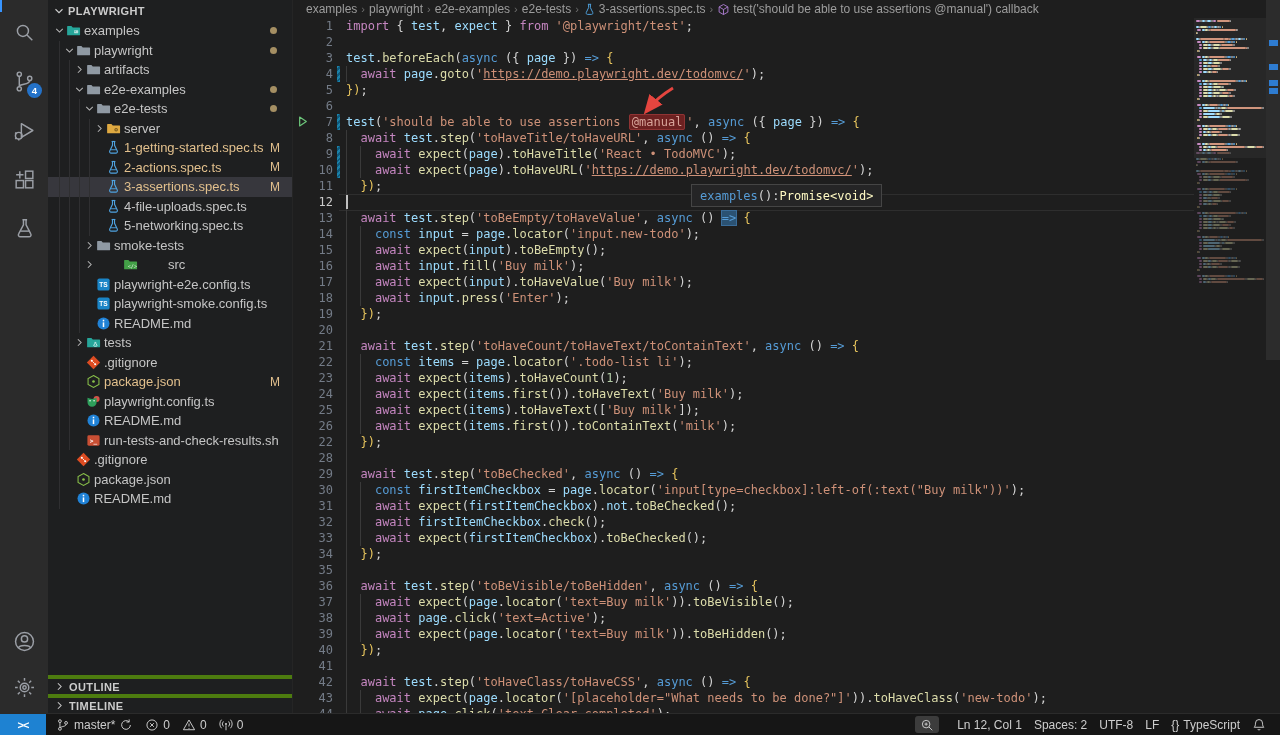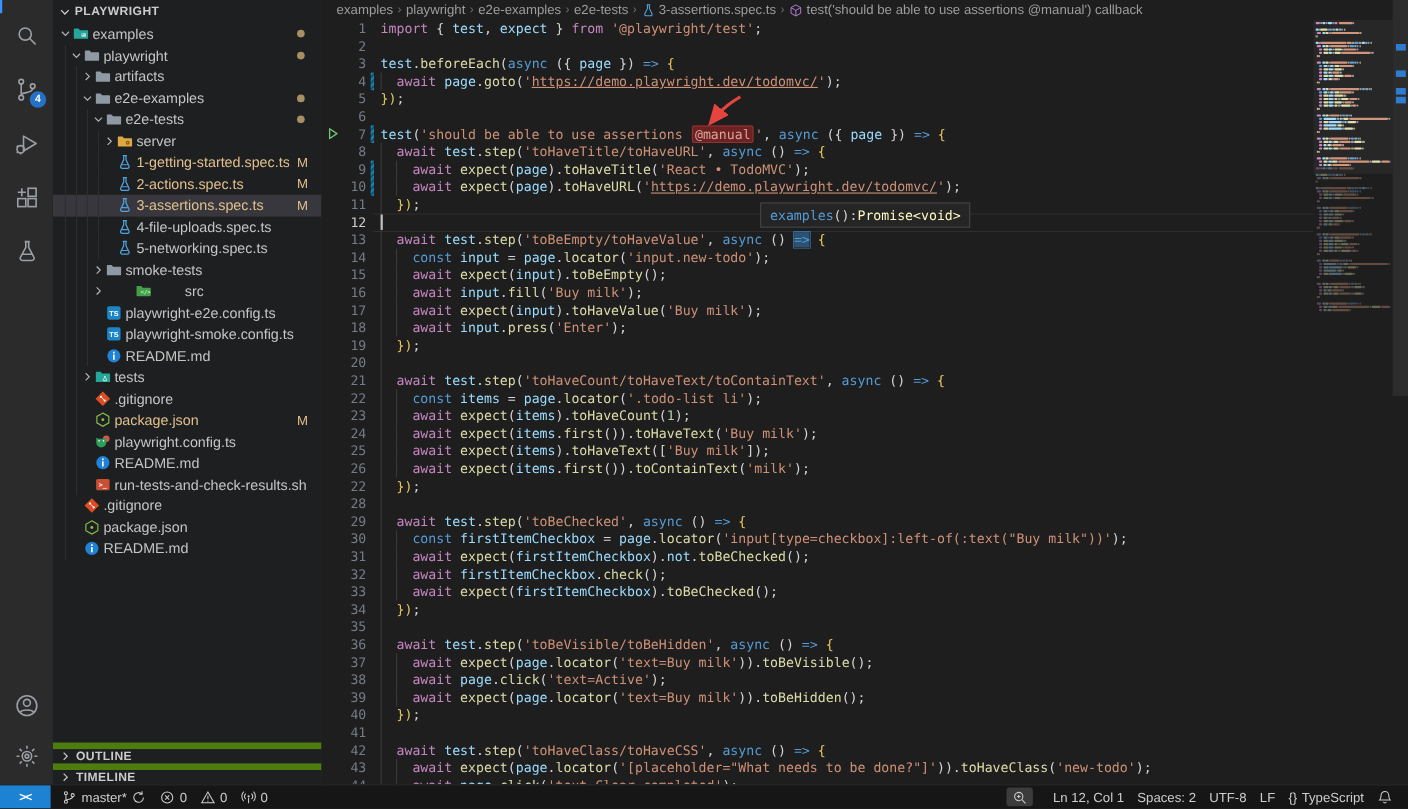--- a/index.html
+++ b/index.html
@@ -34,21 +34,21 @@
   .tw-box svg { width:13px; height:13px; }
   .ticon { width:18px; height:16px; flex:none; display:flex; align-items:center; }
   .ticon svg { width:15px; height:15px; }
   .tlabel { white-space:nowrap; overflow:hidden; }
   .tlabel.mod { color:#E2C08D; }
   .tlabel.dim { color:#7e7e7e; }
   .tbadge { position:absolute; right:12px; color:#E2C08D; font-size:12px; }
   .tdot { position:absolute; right:15px; width:7px; height:7px; border-radius:50%; background:#a58f63; }
   .tguide { position:absolute; top:0; bottom:0; width:1px; background:#2f2f31; }
   .sb-sections { flex:none; }
-  .sb-section { height:19px; border-top:6px solid #4d7c0f; display:flex; align-items:center;
+  .sb-section { height:19px; border-top:4px solid #4d7c0f; display:flex; align-items:center;
                 padding-left:5px; gap:3px; color:#cccccc; font-size:11px; font-weight:bold;
                 letter-spacing:.4px; cursor:pointer; }
   .sb-section svg { width:13px; height:13px; }
 
   
   .editor { flex:1; position:relative; background:#1e1e1e; overflow:hidden; }
   .breadcrumbs { height:18px; display:flex; align-items:center; padding-left:13px;
                  font-size:12px; color:#9d9d9d; gap:2px; white-space:nowrap; }
   .crumb { display:flex; align-items:center; gap:3px; cursor:pointer; }
   .crumb svg { width:13px; height:13px; }

